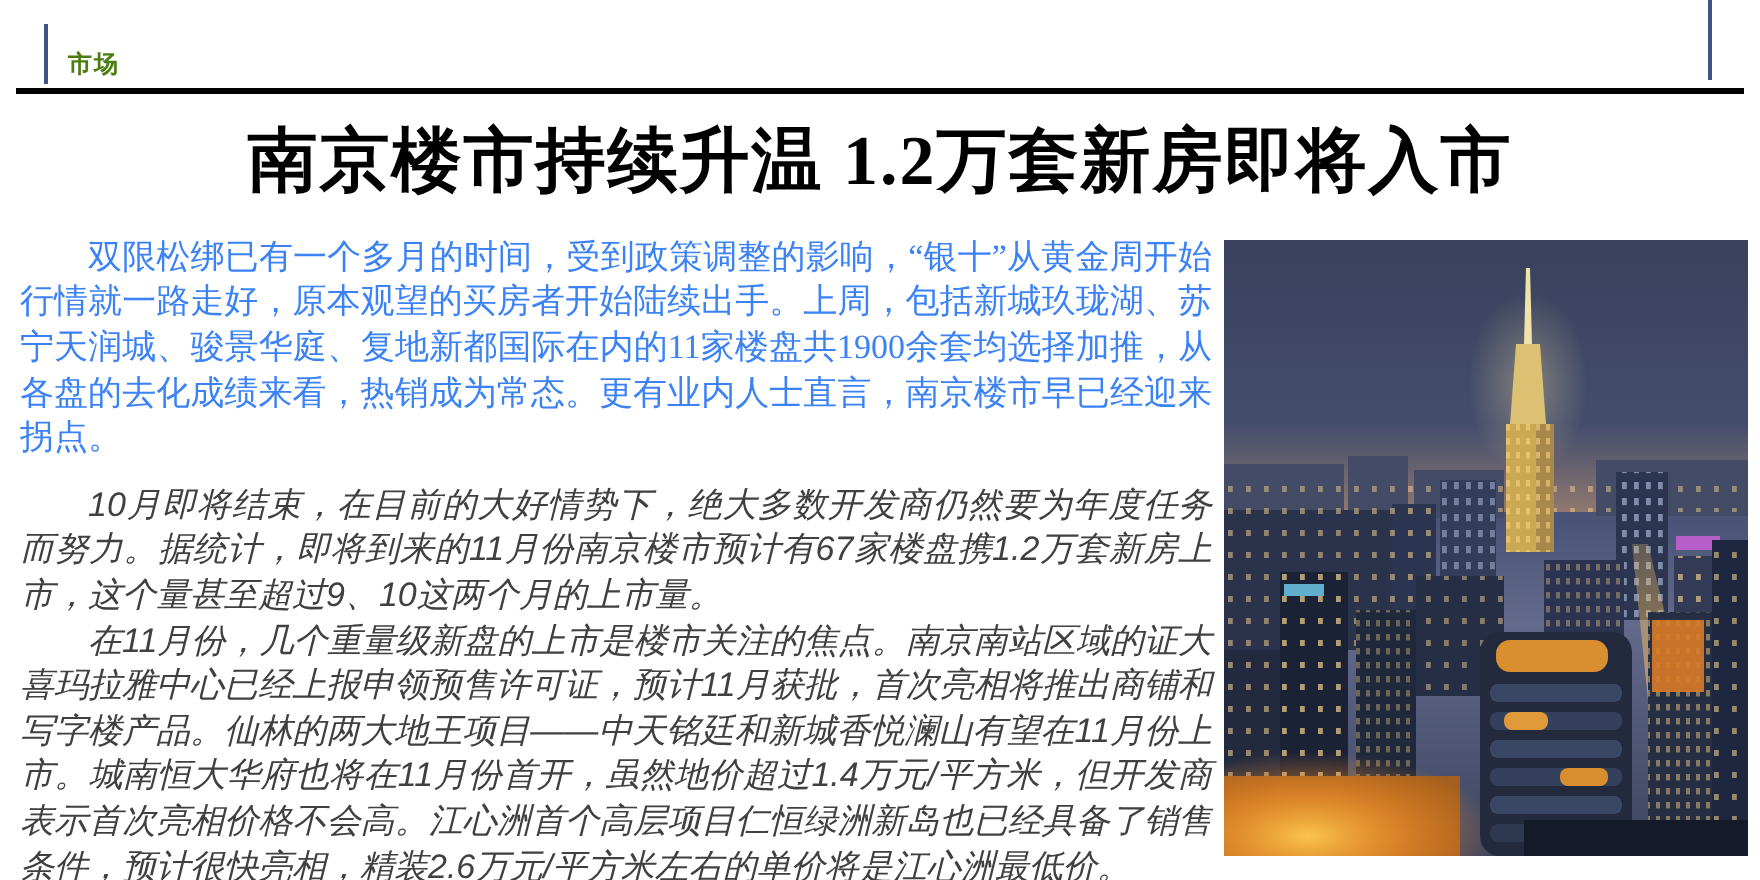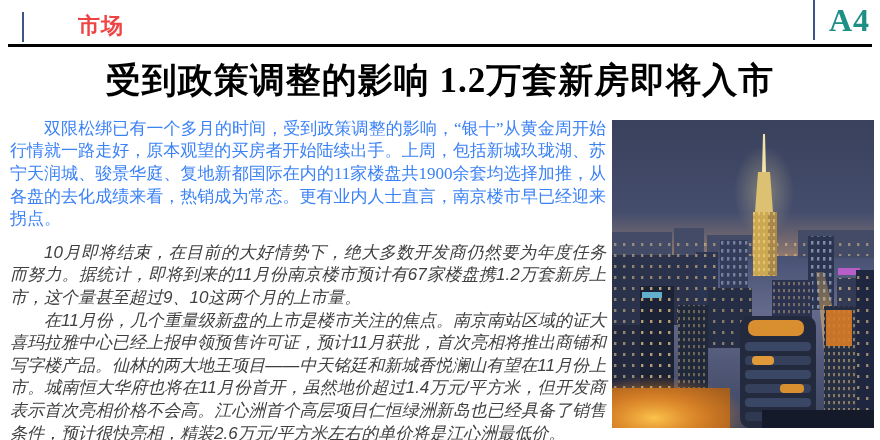--- a/index.html
+++ b/index.html
@@ -6,21 +6,21 @@
   html,body { background:#ffffff; }
   body { font-family:"Liberation Sans", sans-serif; }
   .page { width:880px; height:440px; background:#fff; overflow:hidden; position:relative; }
 
   
   .masthead { display:flex; justify-content:space-between; align-items:flex-end; padding:8px 10px 0 10px; height:42px; }
   .mast-left { display:flex; align-items:flex-end; }
   .logo { color:#2e9b8f; font-weight:900; font-size:27px; line-height:1; letter-spacing:2px; white-space:nowrap; }
   .logo .dash { font-weight:900; letter-spacing:0; margin-right:-2px; }
   .vdiv { width:2px; height:30px; background:#3d5586; margin:0 10px 0 12px; }
-  .section { font-size:22px; font-weight:800; color:#ef4444; padding-bottom:1px; letter-spacing:1px;margin-left:44px; }
+  .section { font-size:12px; font-weight:800; color:#4d7c0f; padding-bottom:1px; letter-spacing:1px; }
   .mast-right { display:flex; align-items:flex-start; height:42px; }
   .vdiv-right { width:2px; height:40px; background:#3d5586; margin-right:14px; }
   .pageno { color:#1d8f84; font-weight:900; font-size:32px; line-height:40px;
             font-family:"Liberation Serif","DejaVu Serif",serif; letter-spacing:1px; }
 
   .rule { height:3px; background:#000; margin:2px 8px 0 8px; }
 
   
   h1.headline { text-align:center; font-size:35px; font-weight:900; color:#000;
     font-family:"Liberation Serif","DejaVu Serif",serif; letter-spacing:1px; margin:12px 0 15px; line-height:1.25; }
@@ -40,27 +40,26 @@
 
 <div class="page">
 
   <header class="masthead">
     <div class="mast-left">
       <div class="vdiv"></div>
       <div class="section">市场</div>
     </div>
     <div class="mast-right">
       <div class="vdiv-right"></div>
-      <div class="pageno">A4</div>
     </div>
   </header>
 
   <div class="rule"></div>
 
-  <h1 class="headline">受到政策调整的影响 1.2万套新房即将入市</h1>
+  <h1 class="headline">南京楼市持续升温 1.2万套新房即将入市</h1>
 
   <div class="content">
     <div class="text-col">
       <p class="p-serif">双限松绑已有一个多月的时间，受到政策调整的影响，“银十”从黄金周开始行情就一路走好，原本观望的买房者开始陆续出手。上周，包括新城玖珑湖、苏宁天润城、骏景华庭、复地新都国际在内的11家楼盘共1900余套均选择加推，从各盘的去化成绩来看，热销成为常态。更有业内人士直言，南京楼市早已经迎来拐点。</p>
       <p class="p-sans">10月即将结束，在目前的大好情势下，绝大多数开发商仍然要为年度任务而努力。据统计，即将到来的11月份南京楼市预计有67家楼盘携1.2万套新房上市，这个量甚至超过9、10这两个月的上市量。</p>
       <p class="p-sans">在11月份，几个重量级新盘的上市是楼市关注的焦点。南京南站区域的证大喜玛拉雅中心已经上报申领预售许可证，预计11月获批，首次亮相将推出商铺和写字楼产品。仙林的两大地王项目——中天铭廷和新城香悦澜山有望在11月份上市。城南恒大华府也将在11月份首开，虽然地价超过1.4万元/平方米，但开发商表示首次亮相价格不会高。江心洲首个高层项目仁恒绿洲新岛也已经具备了销售条件，预计很快亮相，精装2.6万元/平方米左右的单价将是江心洲最低价。</p>
     </div>
 
     <figure class="photo">
       <svg viewBox="0 0 262 308" width="262" height="308" preserveAspectRatio="none">

